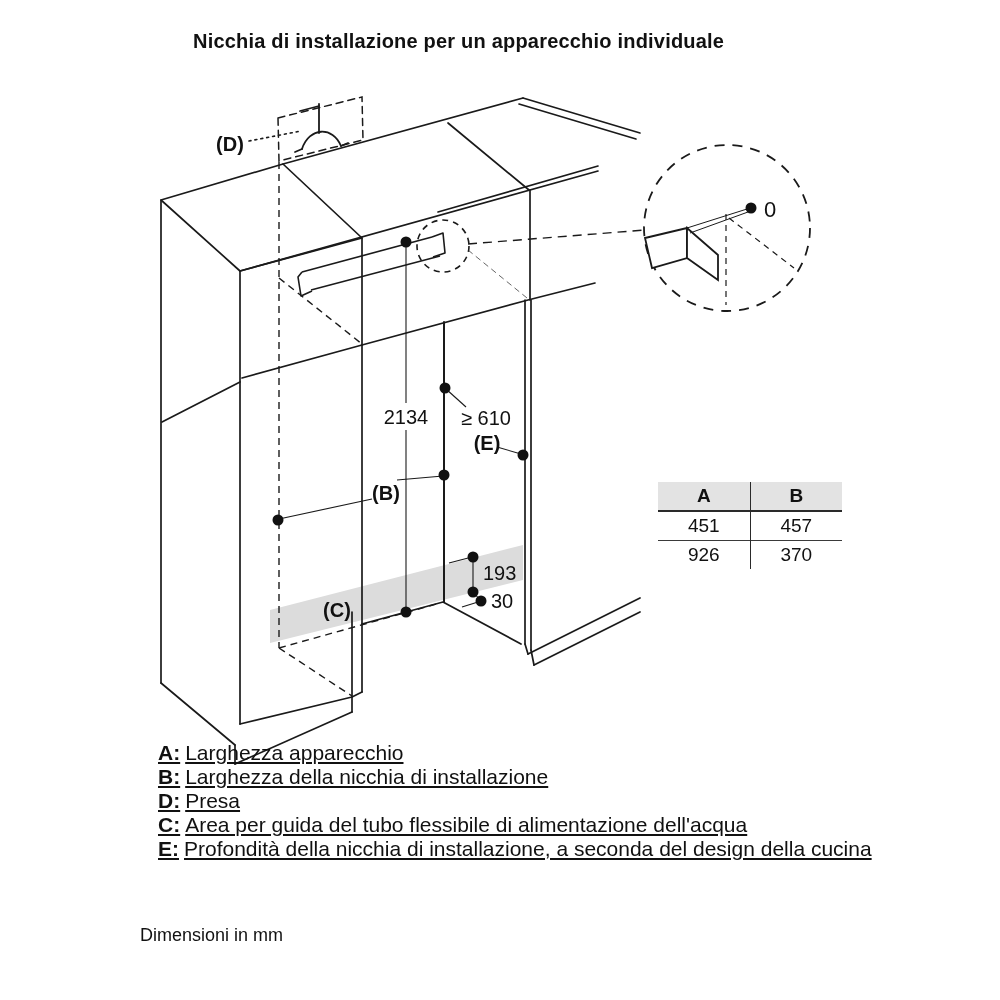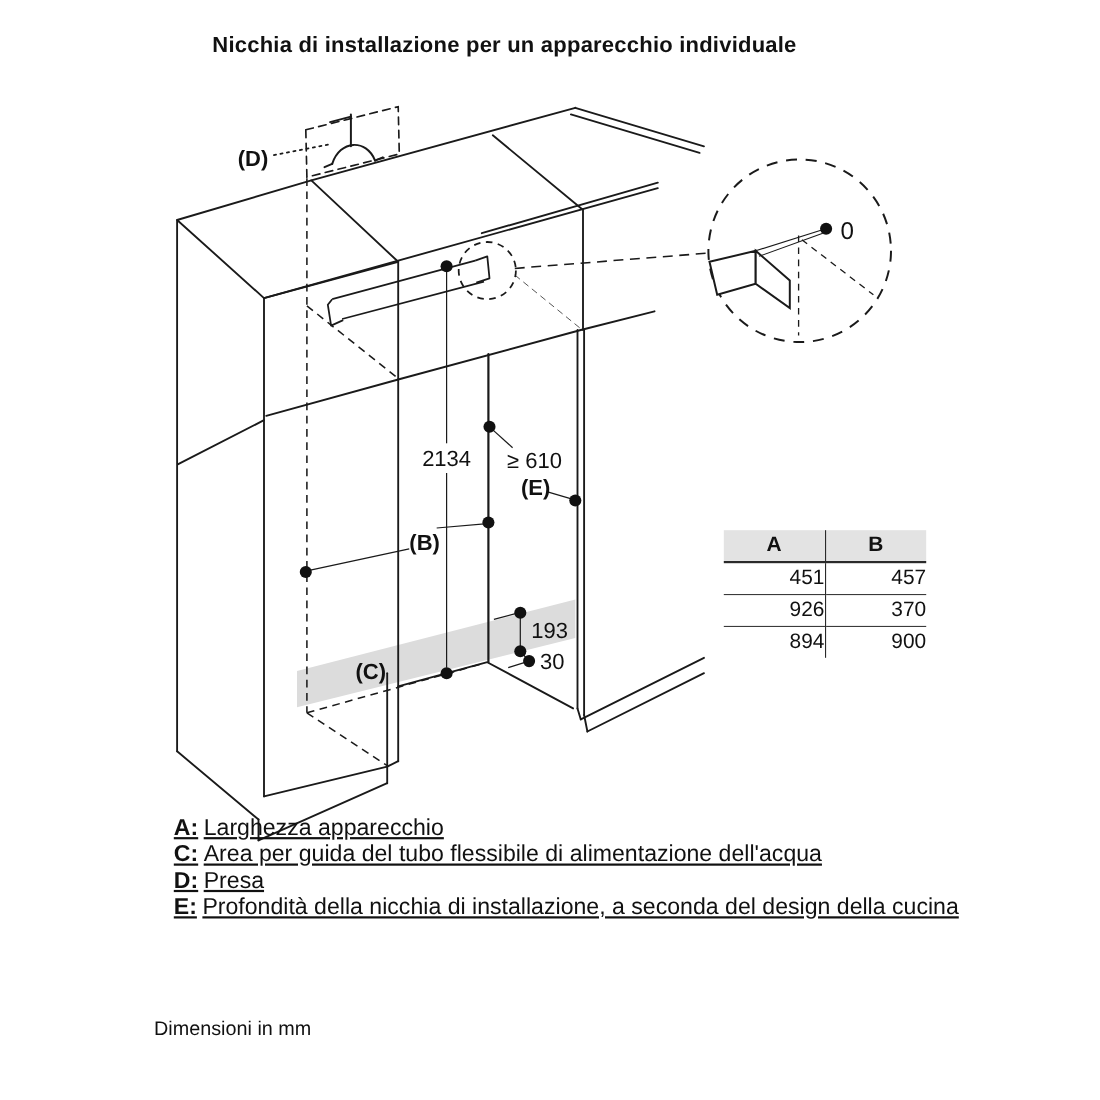--- a/index.html
+++ b/index.html
@@ -17,21 +17,21 @@
   .dim-table{
     position:absolute;left:658px;top:482px;width:184px;
     border-collapse:collapse;table-layout:fixed;
     font-size:19px;text-align:center;
   }
   .dim-table td,.dim-table th{
     padding:0;height:28px;vertical-align:middle;font-weight:normal;
   }
   .dim-table thead th{background:#e3e3e3;font-weight:bold;}
   .dim-table thead tr{border-bottom:2px solid #2a2a2a;}
-  .dim-table tbody tr{border-bottom:1.2px solid #3a3a3a;text-align:right;}
+  .dim-table tbody tr{border-bottom:1.2px solid #3a3a3a;}
   .dim-table tbody tr:last-child{border-bottom:none;}
   .dim-table td:first-child,.dim-table th:first-child{border-right:1.4px solid #2a2a2a;}
   
   .legend{position:absolute;left:158px;top:741px;font-size:21px;line-height:24px;text-decoration:underline;}
   .legend-row{white-space:nowrap;}
   .legend-key{font-weight:bold;margin-right:5px;}
   .footer{position:absolute;left:140px;top:925px;font-size:18px;}
 </style>
 </head>
 <body>
@@ -173,35 +173,34 @@
   </thead>
   <tbody>
     <tr>
       <td>451</td>
       <td>457</td>
     </tr>
     <tr>
       <td>926</td>
       <td>370</td>
     </tr>
-    <tr>
-      <td>894</td>
-      <td>900</td>
-    </tr>
   </tbody>
 </table>
 
 <div class="legend">
   <div class="legend-row">
     <span class="legend-key">A:</span><span>Larghezza apparecchio</span>
   </div>
   <div class="legend-row">
+    <span class="legend-key">B:</span><span>Larghezza della nicchia di installazione</span>
+  </div>
+  <div class="legend-row">
+    <span class="legend-key">D:</span><span>Presa</span>
+  </div>
+  <div class="legend-row">
     <span class="legend-key">C:</span><span>Area per guida del tubo flessibile di alimentazione dell'acqua</span>
   </div>
   <div class="legend-row">
-    <span class="legend-key">D:</span><span>Presa</span>
-  </div>
-  <div class="legend-row">
     <span class="legend-key">E:</span><span>Profondità della nicchia di installazione, a seconda del design della cucina</span>
   </div>
 </div>
 
 <div class="footer">Dimensioni in mm</div>
 
 </body></html>

